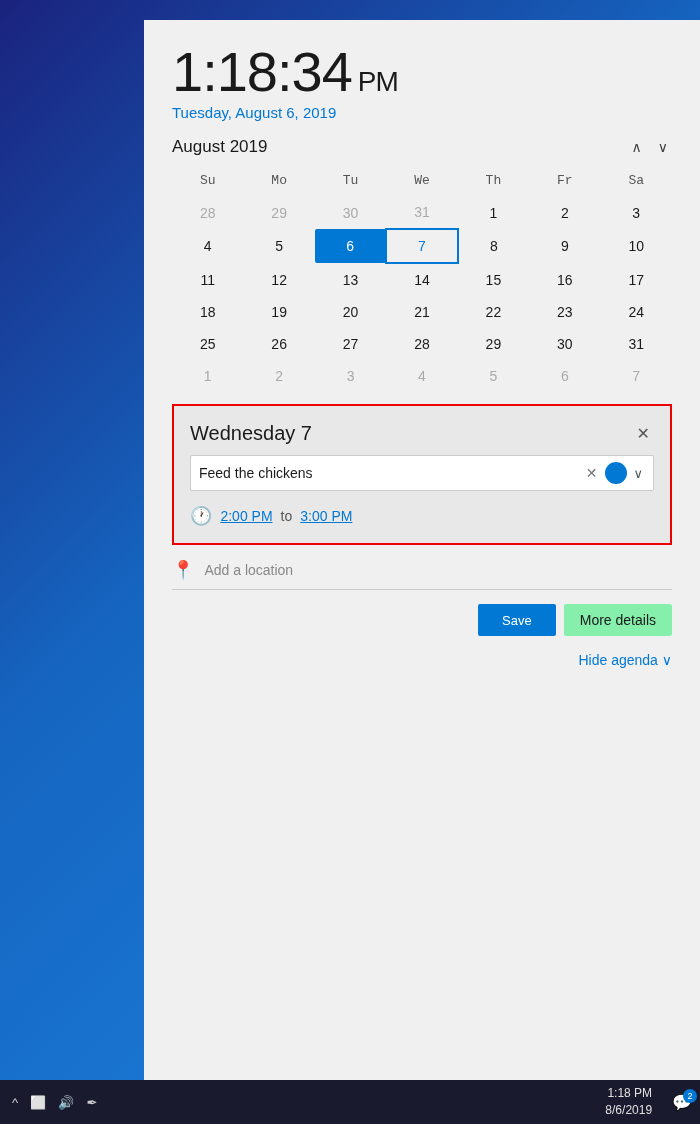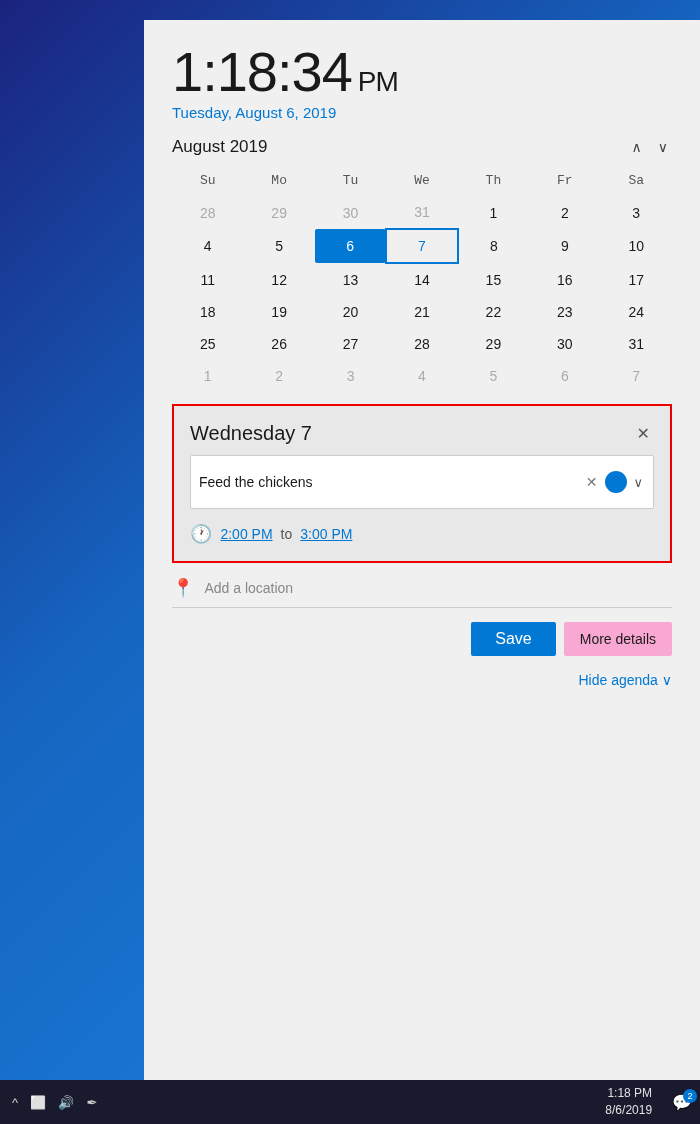--- a/index.html
+++ b/index.html
@@ -154,21 +154,21 @@
       color: #555;
       padding: 2px 4px;
     }
 
     .event-input-row {
       display: flex;
       align-items: center;
       background: white;
       border: 1px solid #ccc;
       border-radius: 2px;
-      padding: 15px 8px;
+      padding: 6px 8px;
       margin-bottom: 10px;
       justify-content: flex-end;
     }
 
     .event-title-input {
       flex: 1;
       border: none;
       outline: none;
       font-size: 14px;
       color: #1a1a1a;
@@ -251,28 +251,28 @@
       justify-content: flex-end;
       gap: 8px;
       padding: 14px 0 8px;
     }
 
     .btn-save {
       background: #0078d4;
       color: white;
       border: none;
       padding: 8px 24px;
-      font-size: 16px;
+      font-size: 13px;
       cursor: pointer;
       border-radius: 2px;
       text-align: right;
     }
 
     .btn-more {
-      background: #f9a8d4;
+      background: #86efac;
       color: #1a1a1a;
       border: none;
       padding: 8px 16px;
       font-size: 14px;
       cursor: pointer;
       border-radius: 2px;
     }
 
     .hide-agenda-row {
       display: flex;

